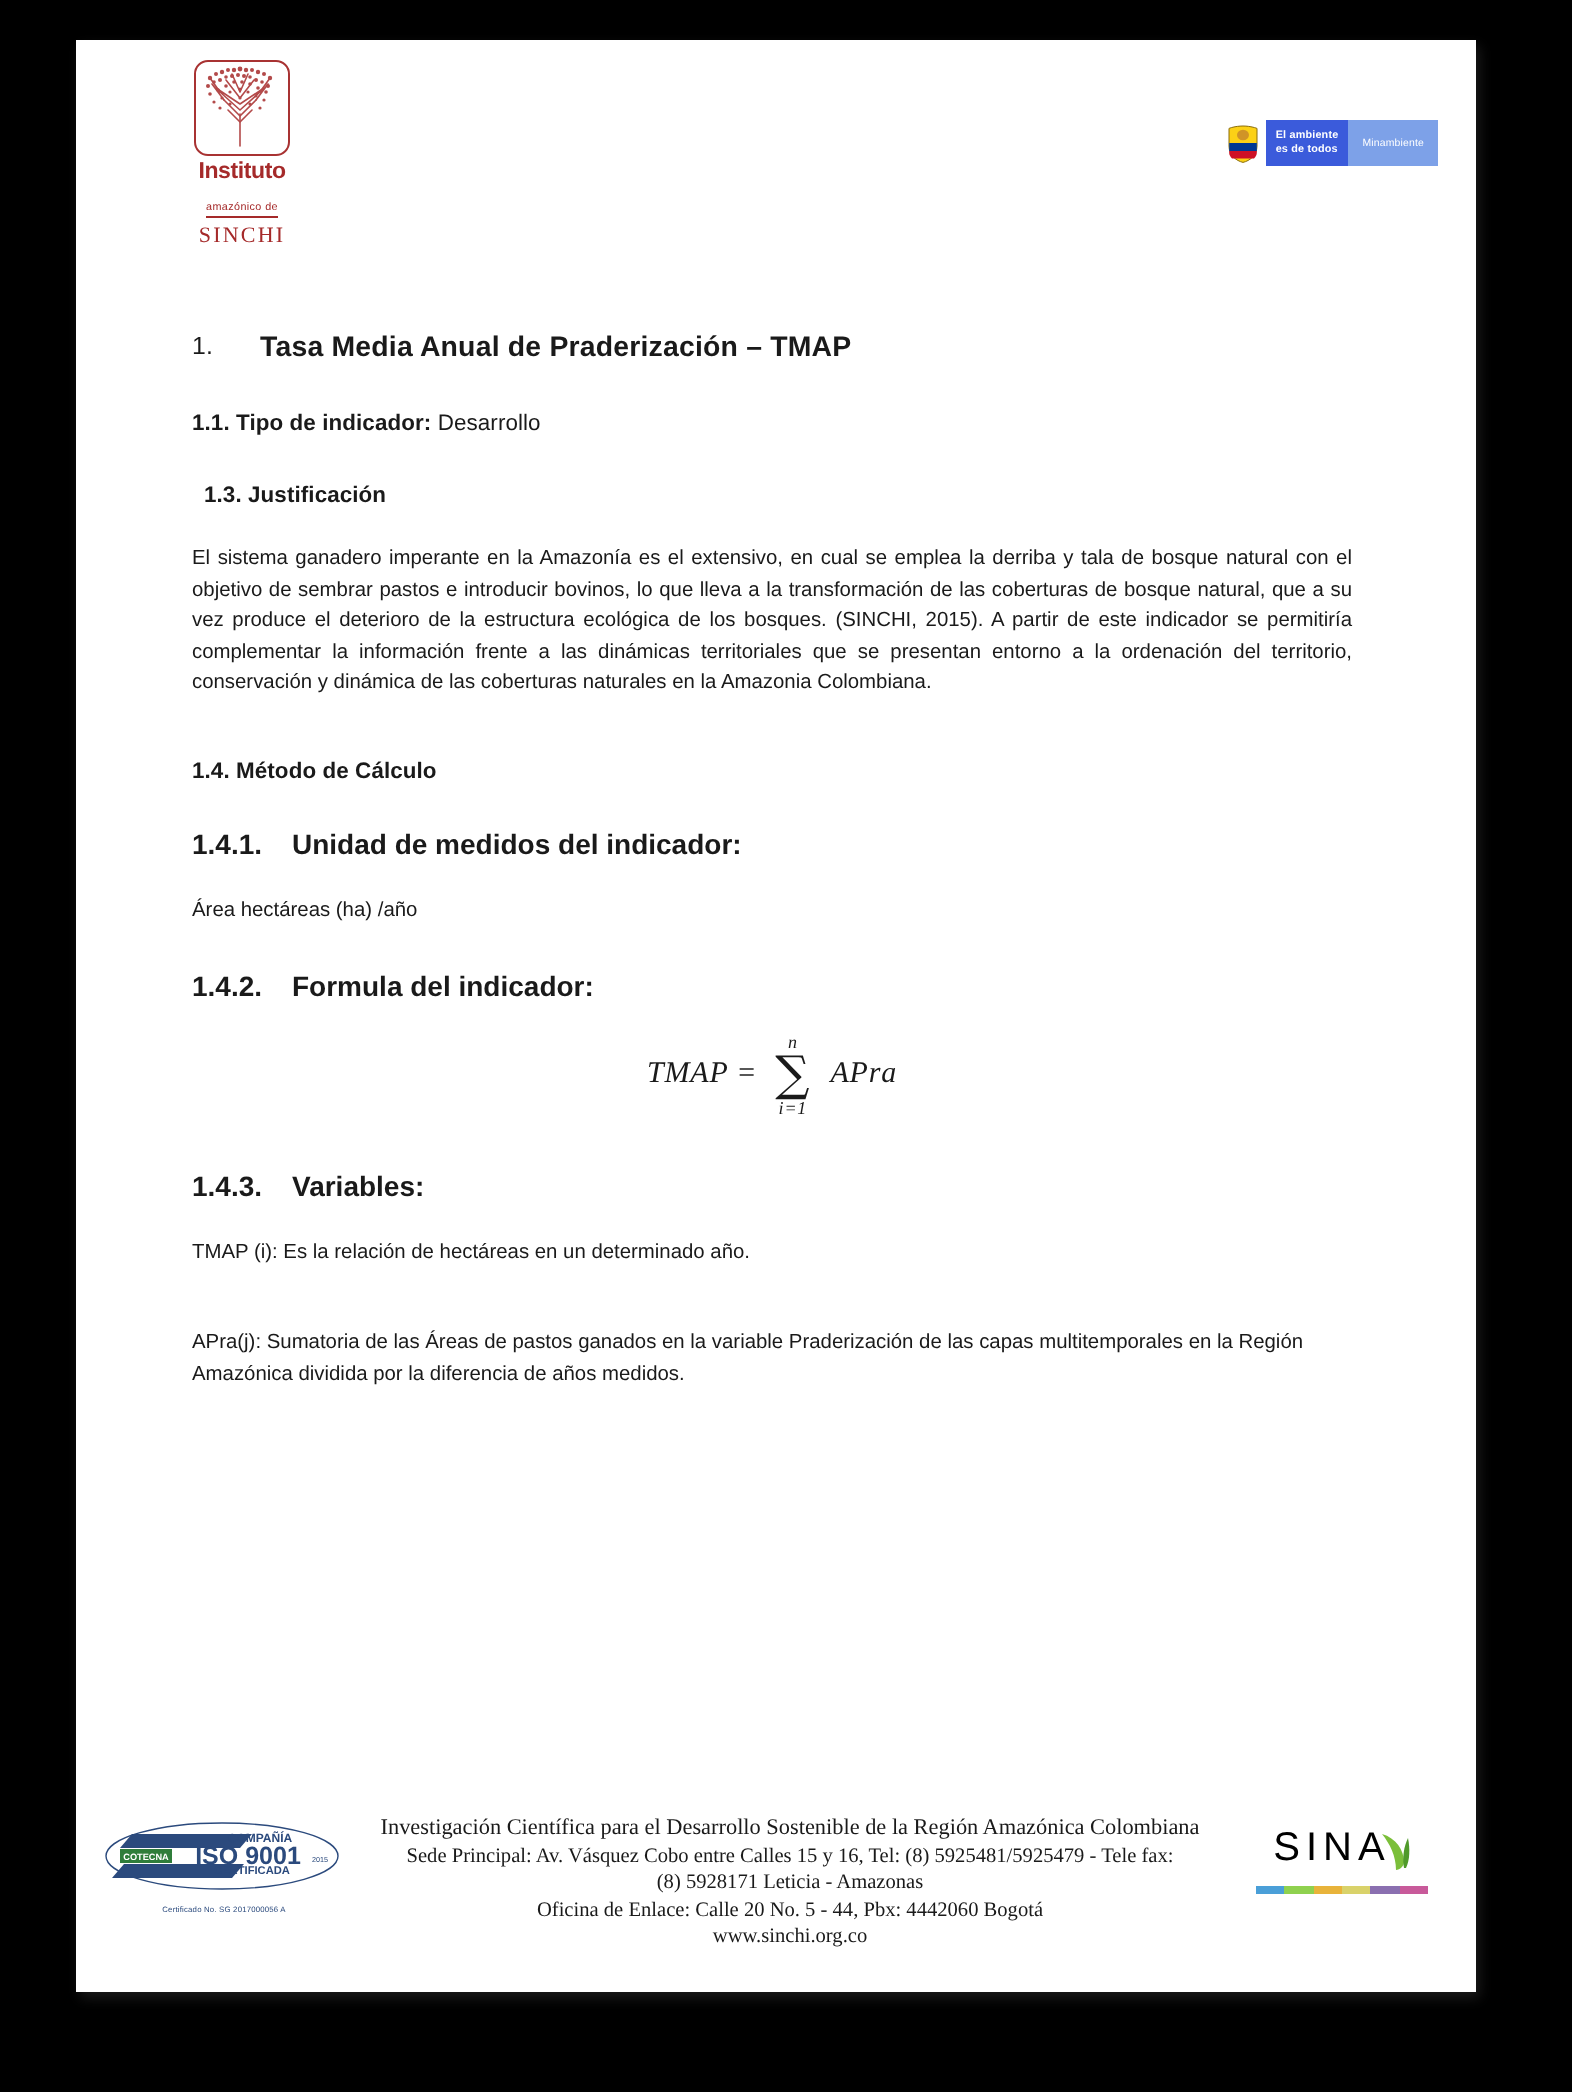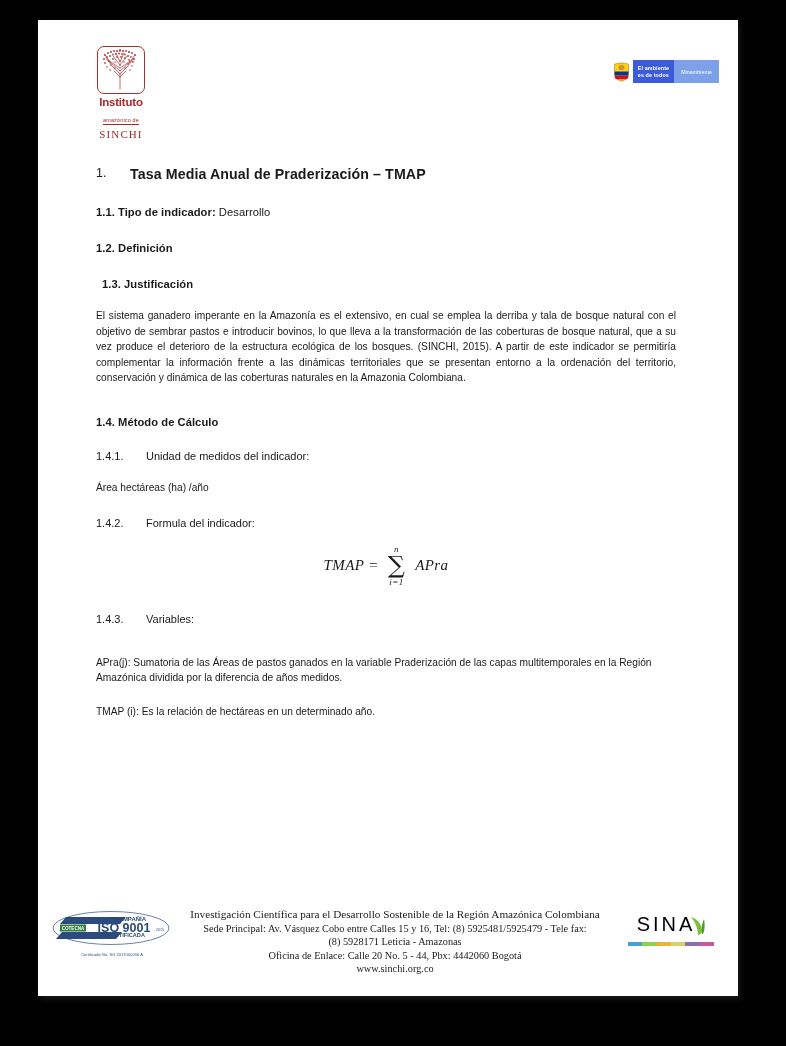--- a/index.html
+++ b/index.html
@@ -28,21 +28,21 @@
   
   .header {
     position: relative;
     height: 108px;
   }
 
   
   .sinchi-logo {
     position: absolute;
     left: 47px;
-    top: 26px;
+    top: 10px;
     width: 72px;
     text-align: center;
   }
   .sinchi-frame {
     width: 46px;
     height: 46px;
     margin: 0 auto;
     border: 1.6px solid #a83232;
     border-radius: 7px;
     position: relative;
@@ -156,22 +156,22 @@
     color: #1a1a1a;
     margin: 24px 0 0 0;
     letter-spacing: 0.05px;
   }
   h2.sec .val {
     font-weight: normal;
   }
   h2.sec.indent { margin-left: 6px; }
 
   h3.subsec {
-    font-size: 11px;
-    font-weight: normal;
+    font-size: 14px;
+    font-weight: bold;
     color: #1a1a1a;
     margin: 22px 0 0 0;
     display: flex;
   }
   h3.subsec .num { width: 50px; flex: none; }
 
   p.body {
     font-size: 10.2px;
     color: #1a1a1a;
     line-height: 15.5px;
@@ -348,21 +348,20 @@
 
     <h1 class="doc-title">
       <span class="num">1.</span>
       <span>Tasa Media Anual de Praderización – TMAP</span>
     </h1>
 
     <h2 class="sec">
       <span>1.1. Tipo de indicador:</span><span class="val"> Desarrollo</span>
     </h2>
 
-    <h2 class="sec">1.2.  Definición</h2>
 
     <h2 class="sec indent">1.3.  Justificación</h2>
     <p class="body">El sistema ganadero imperante en la Amazonía es el extensivo, en cual se emplea la derriba y tala de bosque natural con el objetivo de sembrar pastos e introducir bovinos, lo que lleva a la transformación de las coberturas de bosque natural, que a su vez produce el deterioro de la estructura ecológica de los bosques. (SINCHI, 2015). A partir de este indicador se permitiría complementar la información frente a las dinámicas territoriales que se presentan entorno a la ordenación del territorio, conservación y dinámica de las coberturas naturales en la Amazonia Colombiana.</p>
 
     <h2 class="sec" style="margin-top:30px">1.4. Método de Cálculo</h2>
 
     <h3 class="subsec">
       <span class="num">1.4.1.</span>
       <span>Unidad de medidos del indicador:</span>
     </h3>
@@ -382,22 +381,22 @@
           <span class="sigma-bot">i=1</span>
         </span>
         <span>APra</span>
       </span>
     </div>
 
     <h3 class="subsec" style="margin-top:26px">
       <span class="num">1.4.3.</span>
       <span>Variables:</span>
     </h3>
+    <p class="body left">TMAP (i): Es la relación de hectáreas en un determinado año.</p>
     <p class="body left" style="margin-top:30px">APra(j): Sumatoria de las Áreas de pastos ganados en la variable Praderización de las capas multitemporales en la Región Amazónica dividida por la diferencia de años medidos.</p>
-    <p class="body left">TMAP (i): Es la relación de hectáreas en un determinado año.</p>
   </div>
 
   <div class="footer">
 
     <div class="iso-logo">
       <div class="iso-box">
         <svg width="118" height="34" viewBox="0 0 118 34" aria-hidden="true">
           <ellipse cx="59" cy="17" rx="58" ry="16.5" fill="none" stroke="#2b4a7d" stroke-width="0.7"></ellipse>
           <path d="M14 6 L74 6 L68 13 L8 13 Z" fill="#2b4a7d"></path>
           <path d="M10 21 L70 21 L64 28 L4 28 Z" fill="#2b4a7d"></path>

